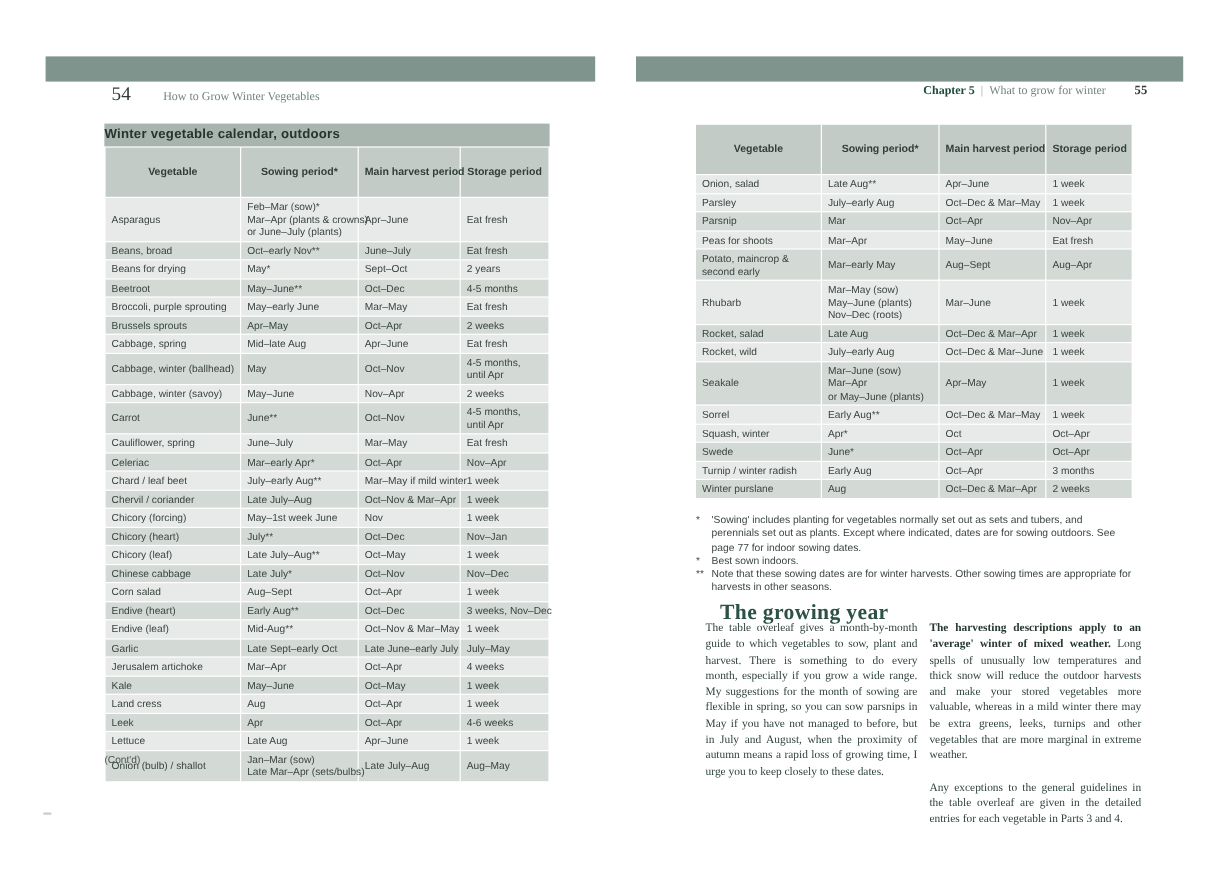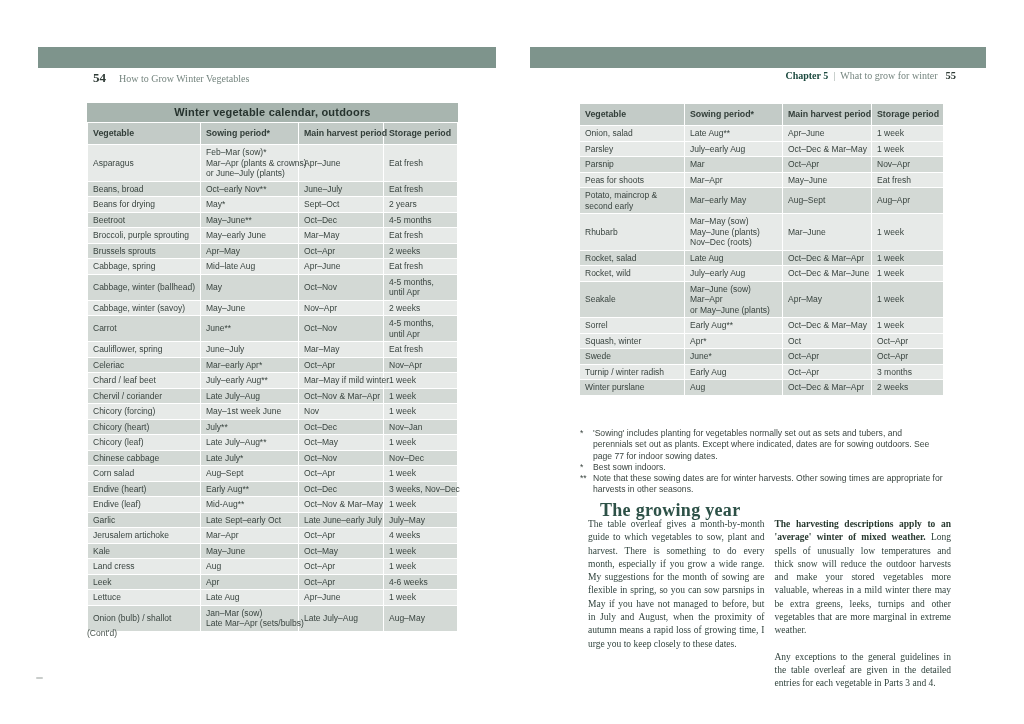--- a/index.html
+++ b/index.html
@@ -5,38 +5,38 @@
   html,body{margin:0;padding:0}
   body{
     width:1024px;height:724px;background:#ffffff;position:relative;overflow:hidden;
     font-family:"Liberation Sans",sans-serif;
   }
   .bar{position:absolute;top:47px;height:21px;background:var(--top_bar,#7E948C)}
   .bar-left{left:38px;width:458px}
   .bar-right{left:530px;width:456px}
 
   .runhead-left{position:absolute;left:93px;top:70px;font-family:"Liberation Serif",serif;font-size:10px;color:var(--muted,#75857F);white-space:nowrap}
-  .runhead-left .pnum{font-weight:bold;font-size:13px;color:var(--text_dark,#2F3B36);margin-right:13px}
+  .runhead-left .pnum{font-weight:normal;font-size:16px;color:var(--text_dark,#2F3B36);margin-right:27px}
 
   .runhead-right{position:absolute;left:530px;top:70px;width:426px;text-align:right;font-family:"Liberation Serif",serif;font-size:10px;white-space:nowrap}
   .runhead-right .chap{font-weight:bold;color:var(--chapter_green,#1C4A3F)}
   .runhead-right .pipe{color:#9AA8A2;margin:0 5px}
   .runhead-right .ctitle{color:var(--muted,#75857F)}
-  .runhead-right .pnum2{font-weight:bold;font-size:10.5px;color:var(--text_dark,#2F3B36);margin-left:8px}
+  .runhead-right .pnum2{font-weight:bold;font-size:10.5px;color:var(--text_dark,#2F3B36);margin-left:24px}
 
   table.vtable{position:absolute;border-collapse:separate;border-spacing:1px;table-layout:fixed}
   table.vtable.left{left:87px;top:103px;width:370px}
   table.vtable.right{left:579px;top:103px;width:365px}
   caption{
     caption-side:top;background:var(--table_title_bg,#A8B5AF);
-    font-weight:bold;font-size:11px;color:#26332E;padding:3px 0 4px 0;letter-spacing:.2px;text-align:center;
+    font-weight:bold;font-size:11px;color:#26332E;padding:3px 0 4px 0;letter-spacing:.2px;text-align:left;
   }
   th{
     background:var(--table_header_bg,#C3CBC7);font-size:8.8px;font-weight:bold;color:#323E39;
-    text-align:left;padding:5px 5px;line-height:11px;white-space:nowrap;overflow:visible;
+    text-align:center;padding:15px 5px;line-height:11px;white-space:nowrap;overflow:visible;
   }
   td{
     font-size:8.5px;line-height:10.5px;color:#3A4540;padding:2px 5px;
     white-space:pre;vertical-align:middle;overflow:visible;
   }
   tr.row-light td{background:var(--row_light,#E7EAE8)}
   tr.row-dark td{background:var(--row_dark,#D3D9D5)}
 
   .contd{position:absolute;left:87px;top:628px;width:367px;font-size:8.5px;color:#4A554F}
 

